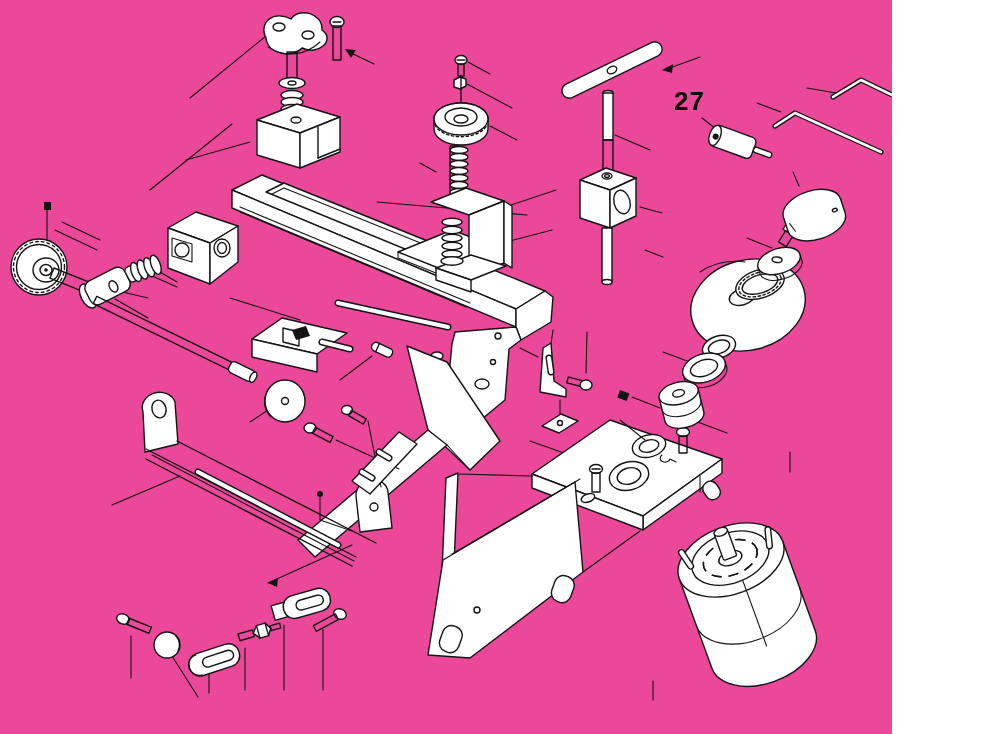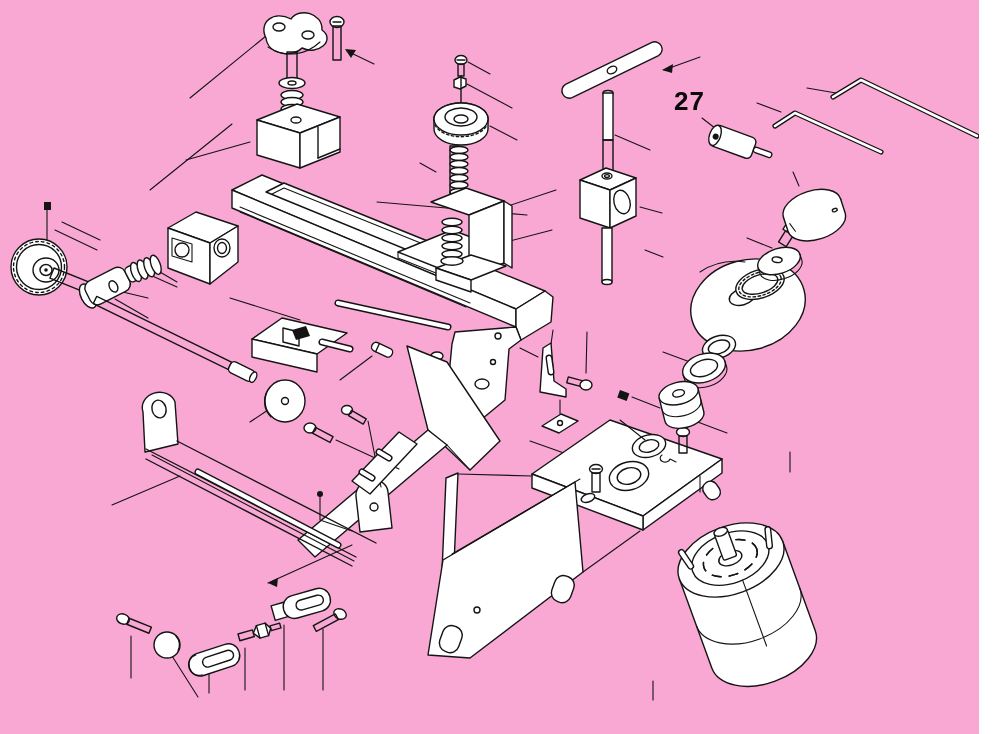--- a/index.html
+++ b/index.html
@@ -1,16 +1,16 @@
 <!DOCTYPE html>
 <html><head>
 <meta charset="utf-8">
 <style>
   html,body{margin:0;padding:0;background:#ffffff;}
-  .stage{position:relative;width:979px;height:734px;background:#f9a8d4;overflow:hidden;
+  .stage{position:relative;width:892px;height:734px;background:#ec4899;overflow:hidden;
          font-family:"Liberation Sans",sans-serif;}
   svg{position:absolute;left:0;top:0;}
   svg *{stroke:#141414;stroke-width:1.4;fill:none;stroke-linecap:round;stroke-linejoin:round;}
   .f{fill:#ffffff;}
   .d{fill:#141414;stroke:none;}
   .ld{stroke-width:1.1;}
   .cap{stroke-width:7;}
   .capw{stroke:#ffffff;stroke-width:4.2;}
   .tube{stroke-width:5.2;}
   .tubew{stroke:#ffffff;stroke-width:2.6;}

